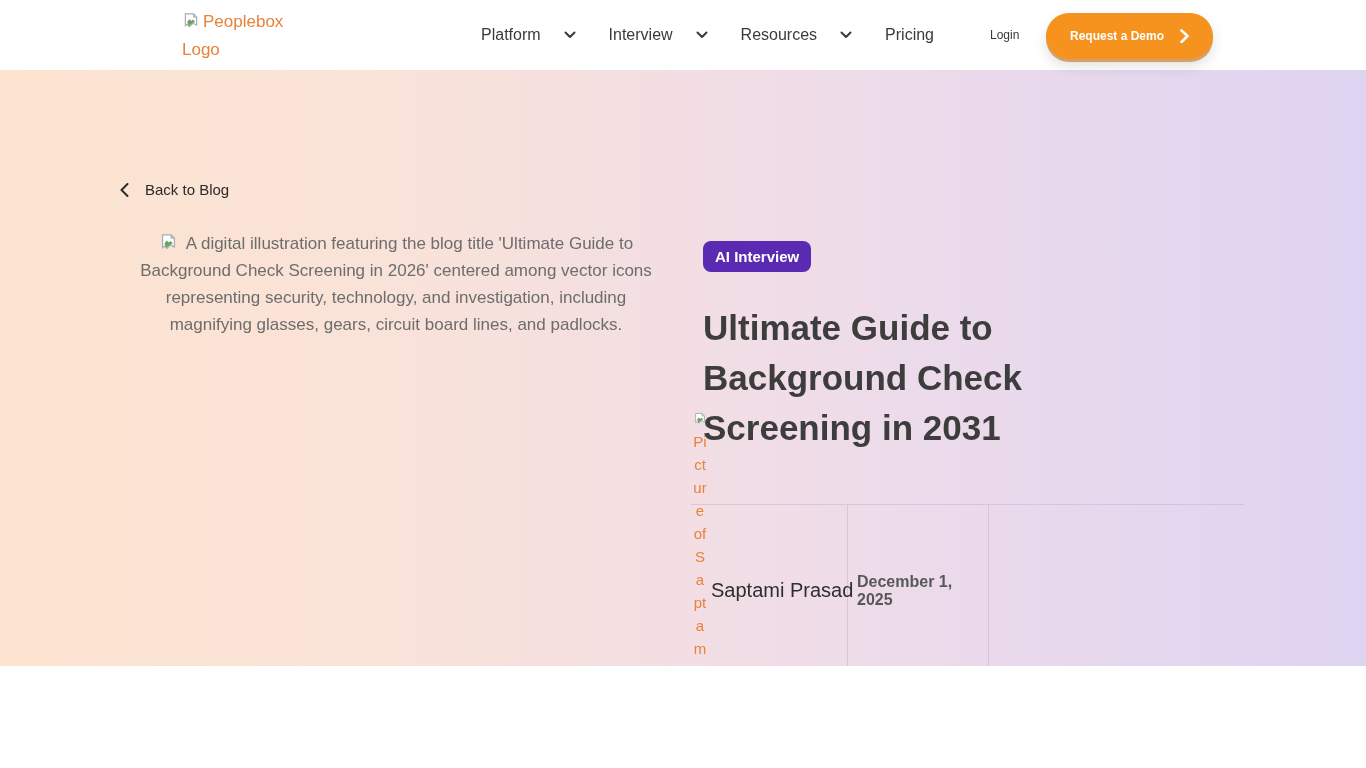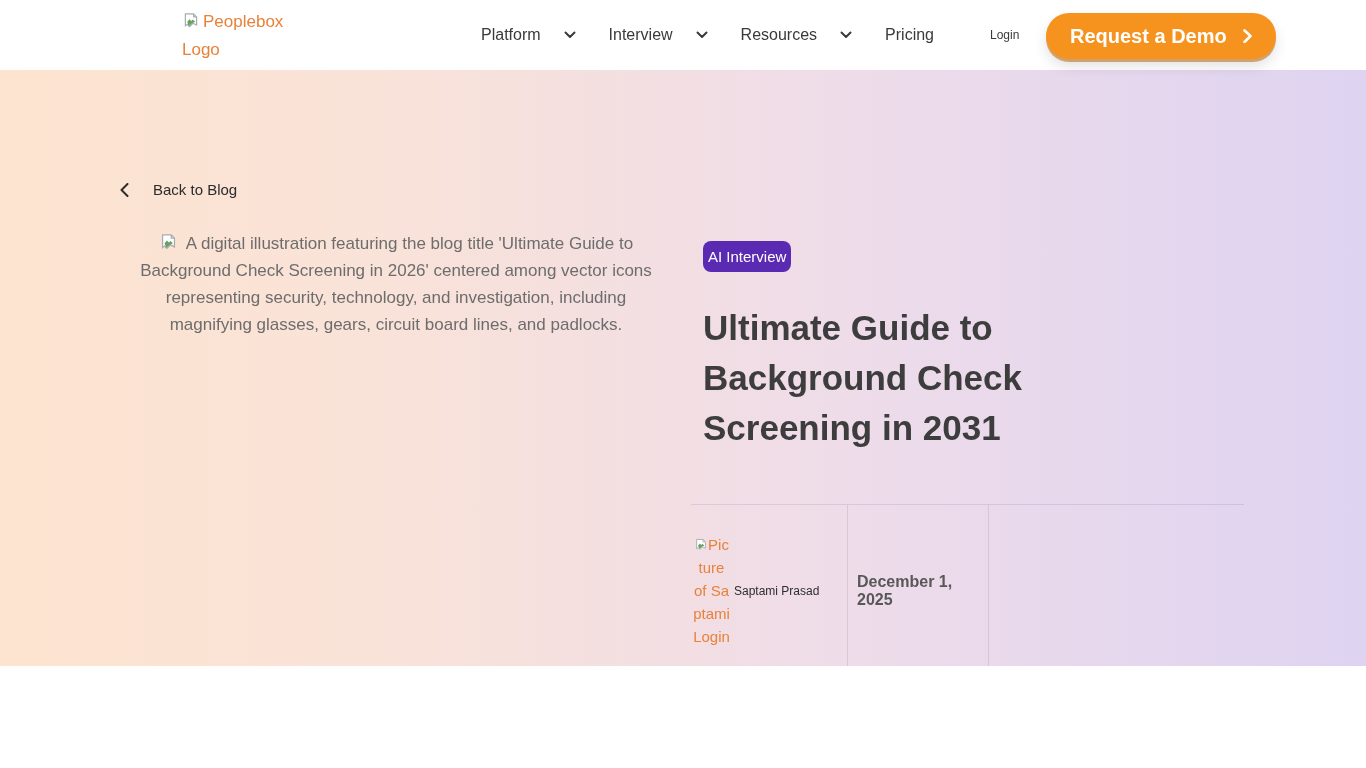--- a/index.html
+++ b/index.html
@@ -32,68 +32,68 @@
   .login-link {
     position:absolute; left:990px; top:0; height:70px;
     display:flex; align-items:center; font-size:12px; color:#3a3a3a;
     text-decoration:none; cursor:pointer;
   }
   .cta-button {
     position:absolute; left:1046px; top:13px; height:46px;
     display:flex; align-items:center; gap:16px; padding:0 24px;
     background:var(--accent-orange,#f6921e); color:#ffffff;
     font-family:"Liberation Sans", sans-serif;
-    font-size:20px; font-weight:bold; border:none; border-radius:25px;
+    font-size:12px; font-weight:bold; border:none; border-radius:25px;
     box-shadow:0 3px 0 rgba(189,103,9,0.55), 0 7px 14px rgba(0,0,0,0.12);
     cursor:pointer;
   }
 
   
   .hero-section {
     position:absolute; top:70px; left:0; width:1366px; height:596px;
     background:linear-gradient(90deg,
       var(--gradient-left,#fde4d0) 0%, #f9e2d9 30%, #eedce9 62%,
       var(--gradient-right,#ded3f1) 100%);
   }
   .back-link {
     position:absolute; left:120px; top:111px;
-    display:flex; align-items:center; gap:24px;
+    display:flex; align-items:center; gap:16px;
     font-size:15px; color:#2b2b2b; text-decoration:none; cursor:pointer;
   }
   .featured-broken {
     position:absolute; left:123px; top:160px; width:546px;
     font-size:17px; line-height:27px; color:#6d6d6d; text-align:center;
   }
   .featured-broken .bimg { vertical-align:-3px; margin-right:8px; }
 
   .category-badge {
     position:absolute; left:703px; top:171px;
     background:var(--badge-purple,#5b2ab2); color:#ffffff;
-    font-size:15px; padding:7px 5px; border-radius:8px; cursor:pointer;
+    font-size:15px; padding:7px 12px; border-radius:8px; cursor:pointer;font-weight:bold;
   }
   .article-title {
     position:absolute; left:703px; top:233px; width:410px; margin:0;
     font-size:35px; line-height:50px; font-weight:bold; color:#3d3d3d;
   }
 
   
   .article-meta {
     position:absolute; left:691px; top:434px; width:553px; height:172px;
     border-top:1px solid rgba(130,100,170,0.18);
     display:flex; align-items:stretch;
   }
   .meta-col { display:flex; align-items:center; }
   .meta-col.author-col { width:156px; }
   .avatar-broken {
     width:37px; margin-left:2px;
     color:var(--link-orange,#e8823b); font-size:15px; line-height:23px;
     word-break:break-all; text-align:center;
   }
   .avatar-broken .bimg { vertical-align:-2px; }
-  .author-name { font-size:12px; color:#2e2e2e; margin-left:4px; white-space:nowrap; }
+  .author-name { font-size:20px; color:#2e2e2e; margin-left:4px; white-space:nowrap; }
   .vdiv { width:1px; background:rgba(80,60,110,0.13); }
   .meta-col.date-col { width:140px; padding-left:9px; font-size:16px; color:#585858;font-weight:bold; }
   .meta-col.read-col { padding-left:9px; font-size:16px; color:#585858; }
 
   
   .content-section {
     position:absolute; top:666px; left:0; width:1366px; height:102px;
     background:#ffffff;
   }
 </style>

